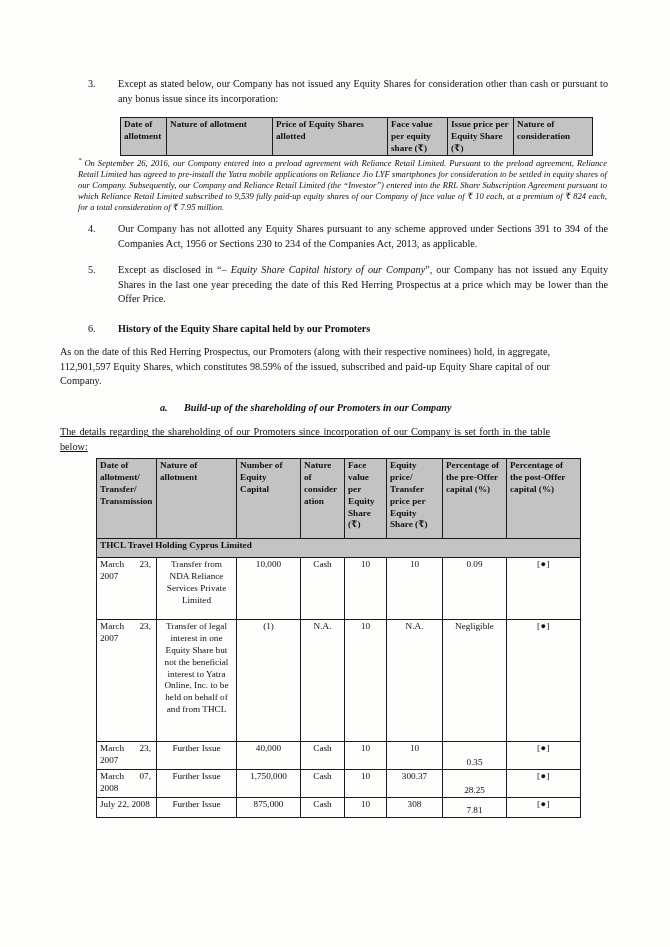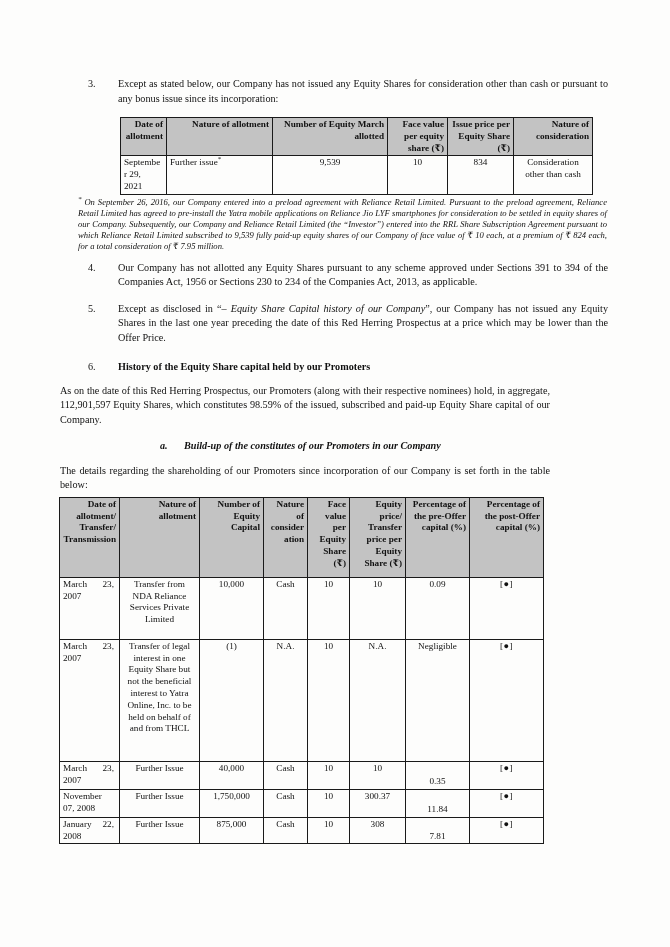--- a/index.html
+++ b/index.html
@@ -28,50 +28,50 @@
   
   table { border-collapse: collapse; table-layout: fixed; }
   th, td {
     border: 1px solid #1a1a1a;
     vertical-align: top;
     padding: 1px 3px;
     font-size: 9.2px;
     line-height: 11.8px;
     overflow-wrap: break-word;
   }
-  th { background: var(--header-bg, #c3c3c3); font-weight: bold; text-align: right; }
+  th { background: var(--header-bg, #c3c3c3); font-weight: bold; text-align: left; }
   td { text-align: center; }
   td.date { text-align: justify; padding-right: 5px; }
   td.left { text-align: left; }
   td.vb { vertical-align: bottom; }
   sup { font-size: 7px; line-height: 0; }
 
   
   .t1wrap { margin-left: 120px; margin-top: 11px; }
   .t1 { width: 472px; }
   .t1 .c0 { width: 46px; } .t1 .c1 { width: 106px; } .t1 .c2 { width: 115px; }
   .t1 .c3 { width: 60px; } .t1 .c4 { width: 66px; } .t1 .c5 { width: 79px; }
   .t1 tr.head { height: 35px; }
   .t1 tr.data { height: 34px; }
 
   
   .footnote {
     margin-left: 78px; width: 529px; margin-top: 2px;
     font-style: italic; font-size: 8.6px; line-height: 11px; text-align: justify;
   }
 
-  .mt10 { margin-top: 10px; } .mt12 { margin-top: 12px; }
+  .mt10 { margin-top: 10px; text-decoration: underline; } .mt12 { margin-top: 12px; }
   .mt15 { margin-top: 15px; } .mt9 { margin-top: 9px; }
 
   .para { margin-left: 60px; width: 490px; text-align: justify; }
   .suba { display: flex; margin-left: 160px; font-weight: bold; font-style: italic; }
   .suba .lbl { width: 24px; flex: none; }
 
   
-  .t2wrap { margin-left: 59px; margin-top: 4px; border-radius: 24px; }
+  .t2wrap { margin-left: 96px; margin-top: 4px; border-radius: 24px; }
   .t2 { width: 484px; }
   .t2 .c0 { width: 60px; } .t2 .c1 { width: 80px; } .t2 .c2 { width: 64px; }
   .t2 .c3 { width: 44px; } .t2 .c4 { width: 42px; } .t2 .c5 { width: 56px; }
   .t2 .c6 { width: 64px; } .t2 .c7 { width: 74px; }
   .t2 tr.head { height: 80px; }
   .t2 tr.section-row { height: 19px; }
   .t2 tr.section-row td { background: var(--header-bg, #c3c3c3); font-weight: bold; text-align: left; }
   .t2 tr.r1 { height: 62px; }
   .t2 tr.r2 { height: 122px; }
   .t2 tr.r3 { height: 28px; }
@@ -99,33 +99,25 @@
             <col class="c1">
             <col class="c2">
             <col class="c3">
             <col class="c4">
             <col class="c5">
           </colgroup>
         <tbody>
             <tr class="head">
           <th>Date of allotment</th>
           <th>Nature of allotment</th>
-          <th>Number of Equity March allotted</th>
+          <th>Price of Equity Shares allotted</th>
           <th>Face value per equity share (₹)</th>
           <th>Issue price per Equity Share (₹)</th>
           <th>Nature of consideration</th>
         </tr>
-        <tr class="data">
-          <td class="date left">September 29, 2021</td>
-          <td class="left"><span>Further issue</span><sup>*</sup></td>
-          <td>9,539</td>
-          <td>10</td>
-          <td>834</td>
-          <td>Consideration other than cash</td>
-        </tr>
       </tbody>
         </table>
     </div>
 
     <div class="footnote"><sup>*</sup><span> On September 26, 2016, our Company entered into a preload agreement with Reliance Retail Limited. Pursuant to the preload agreement, Reliance Retail Limited has agreed to pre-install the Yatra mobile applications on Reliance Jio LYF smartphones for consideration to be settled in equity shares of our Company. Subsequently, our Company and Reliance Retail Limited (the “Investor”) entered into the RRL Share Subscription Agreement pursuant to which Reliance Retail Limited subscribed to 9,539 fully paid-up equity shares of our Company of face value of ₹ 10 each, at a premium of ₹ 824 each, for a total consideration of ₹ 7.95 million.</span></div>
 
     <div class="item mt9">
       <div class="num">4.</div>
       <div class="txt">Our Company has not allotted any Equity Shares pursuant to any scheme approved under Sections 391 to 394 of the Companies Act, 1956 or Sections 230 to 234 of the Companies Act, 2013, as applicable.</div>
     </div>
@@ -137,21 +129,21 @@
 
     <div class="item mt15">
       <div class="num">6.</div>
       <div class="txt bold">History of the Equity Share capital held by our Promoters</div>
     </div>
 
     <div class="para mt9">As on the date of this Red Herring Prospectus, our Promoters (along with their respective nominees) hold, in aggregate, 112,901,597 Equity Shares, which constitutes 98.59% of the issued, subscribed and paid-up Equity Share capital of our Company.</div>
 
     <div class="suba mt12">
       <span class="lbl">a.</span>
-      <span>Build-up of the constitutes of our Promoters in our Company</span>
+      <span>Build-up of the shareholding of our Promoters in our Company</span>
     </div>
 
     <div class="para mt10">The details regarding the shareholding of our Promoters since incorporation of our Company is set forth in the table below:</div>
 
     <div class="t2wrap">
       <table class="t2">
         <colgroup>
             <col class="c0">
             <col class="c1">
             <col class="c2">
@@ -165,20 +157,23 @@
             <tr class="head">
           <th>Date of allotment/ Transfer/ Transmission</th>
           <th>Nature of allotment</th>
           <th>Number of Equity Capital</th>
           <th>Nature of consideration</th>
           <th>Face value per Equity Share (₹)</th>
           <th>Equity price/ Transfer price per Equity Share (₹)</th>
           <th>Percentage of the pre-Offer capital (%)</th>
           <th>Percentage of the post-Offer capital (%)</th>
         </tr>
+        <tr class="section-row">
+          <td colspan="8">THCL Travel Holding Cyprus Limited</td>
+        </tr>
         <tr class="r1">
           <td class="date">March 23, 2007</td>
           <td>Transfer from NDA Reliance Services Private Limited</td>
           <td>10,000</td>
           <td>Cash</td>
           <td>10</td>
           <td>10</td>
           <td>0.09</td>
           <td class="bullet">[●]</td>
         </tr>
@@ -196,31 +191,31 @@
           <td class="date">March 23, 2007</td>
           <td>Further Issue</td>
           <td>40,000</td>
           <td>Cash</td>
           <td>10</td>
           <td>10</td>
           <td class="vb">0.35</td>
           <td class="bullet">[●]</td>
         </tr>
         <tr class="r4">
-          <td class="date">November 07, 2008</td>
+          <td class="date">March 07, 2008</td>
           <td>Further Issue</td>
           <td>1,750,000</td>
           <td>Cash</td>
           <td>10</td>
           <td>300.37</td>
-          <td class="vb">11.84</td>
+          <td class="vb">28.25</td>
           <td class="bullet">[●]</td>
         </tr>
         <tr class="r5">
-          <td class="date">January 22, 2008</td>
+          <td class="date">July 22, 2008</td>
           <td>Further Issue</td>
           <td>875,000</td>
           <td>Cash</td>
           <td>10</td>
           <td>308</td>
           <td class="vb">7.81</td>
           <td class="bullet">[●]</td>
         </tr>
       </tbody>
         </table>

